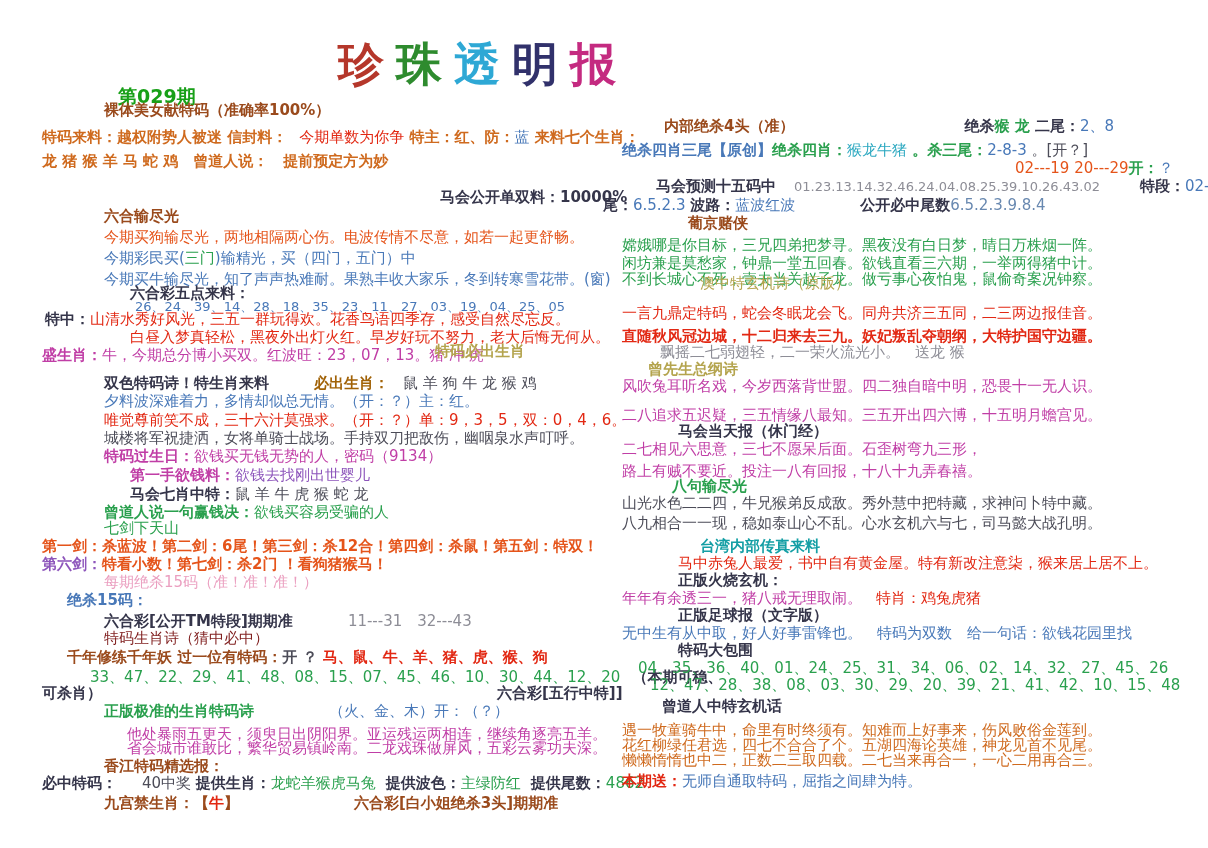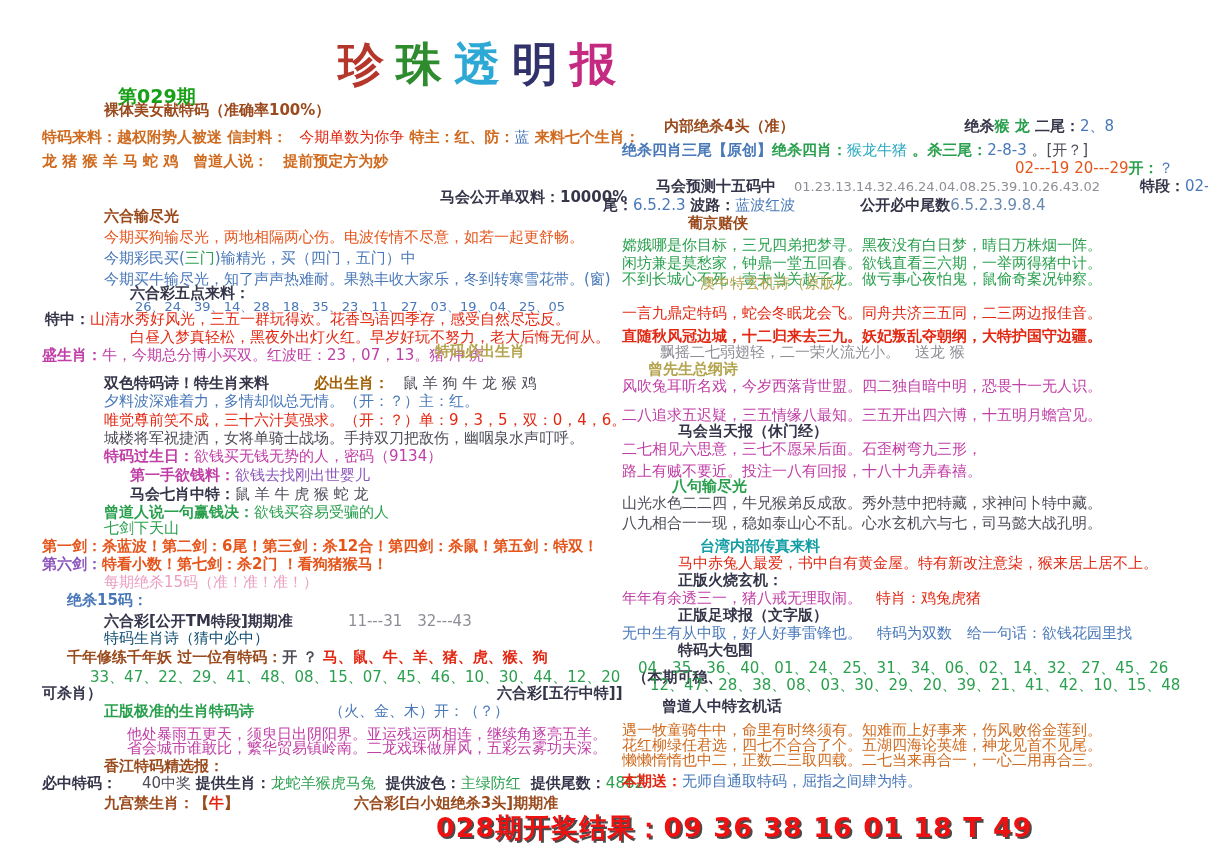--- a/index.html
+++ b/index.html
@@ -40,21 +40,21 @@
       <div class="line" style="left: 104px; top: 447px;"><span style="color: rgb(192, 62, 166); font-weight: bold;">特码过生日：</span><span style="color: rgb(192, 62, 166);">欲钱买无钱无势的人，密码（9134）</span></div>
       <div class="line" style="left: 130px; top: 466px;"><span style="color: rgb(192, 62, 166); font-weight: bold;">第一手欲钱料：</span><span style="color: rgb(141, 85, 187);">欲钱去找刚出世婴儿</span></div>
       <div class="line" style="left: 130px; top: 485px;"><span style="color: rgb(53, 53, 74); font-weight: bold;">马会七肖中特：</span><span style="color: rgb(76, 76, 88);">鼠 羊 牛 虎 猴 蛇 龙</span></div>
       <div class="line" style="left: 104px; top: 503px;"><span style="color: rgb(42, 160, 78); font-weight: bold;">曾道人说一句赢钱决：</span><span style="color: rgb(42, 160, 78);">欲钱买容易受骗的人</span></div>
       <div class="line" style="left: 104px; top: 519px;"><span style="color: rgb(42, 160, 78);">七剑下天山</span></div>
       <div class="line" style="left: 42px; top: 537px;"><span style="color: rgb(229, 84, 26); font-weight: bold;">第一剑：杀蓝波！第二剑：6尾！第三剑：杀12合！第四剑：杀鼠！第五剑：特双！</span></div>
       <div class="line" style="left: 42px; top: 555px;"><span style="color: rgb(141, 85, 187); font-weight: bold;">第六剑：</span><span style="color: rgb(229, 84, 26); font-weight: bold;">特看小数！第七剑：杀2门 ！看狗猪猴马！</span></div>
       <div class="line" style="left: 104px; top: 573px;"><span style="color: rgb(235, 159, 192);">每期绝杀15码（准！准！准！）</span></div>
       <div class="line" style="left: 67px; top: 591px;"><span style="color: rgb(72, 120, 184); font-weight: bold;">绝杀15码：</span></div>
       <div class="line" style="left: 104px; top: 612px;"><span style="color: rgb(53, 53, 74); font-weight: bold;">六合彩[公开TM特段]期期准</span><span style="color: rgb(141, 141, 150); margin-left: 55px;">11---31　32---43</span></div>
-      <div class="line" style="left: 104px; top: 629px;"><span style="color: #0c4a6e;">特码生肖诗（猜中必中）</span></div>
+      <div class="line" style="left: 104px; top: 629px;"><span style="color: #7f1d1d;">特码生肖诗（猜中必中）</span></div>
       <div class="line" style="left: 67px; top: 648px;"><span style="color: rgb(154, 74, 28); font-weight: bold;">千年修练千年妖 过一位有特码：</span><span style="color: rgb(76, 76, 88); font-weight: bold;">开 ？ </span><span style="color: rgb(226, 40, 19); font-weight: bold;">马、鼠、牛、羊、猪、虎、猴、狗</span></div>
       <div class="line" style="left: 42px; top: 668px; margin-left: 48px;"><span style="color: rgb(42, 160, 78);">33、47、22、29、41、48、08、15、07、45、46、10、30、44、12、20</span><span style="color: rgb(53, 53, 74); font-weight: bold; margin-left: 12px;">（本期可稳、</span></div>
       <div class="line" style="left: 42px; top: 684px;"><span style="color: rgb(53, 53, 74); font-weight: bold;">可杀肖）</span><span style="color: rgb(53, 53, 74); font-weight: bold; margin-left: 395px;">六合彩[五行中特]]</span></div>
       <div class="line" style="left: 104px; top: 702px;"><span style="color: rgb(42, 160, 78); font-weight: bold;">正版极准的生肖特码诗</span><span style="color: rgb(72, 120, 184); margin-left: 75px;">（火、金、木）开：（？）</span></div>
       <div class="line" style="left: 127px; top: 725px;"><span style="color: rgb(192, 62, 166); text-align: right;">他处暴雨五更天，须臾日出阴阳界。亚运残运两相连，继续角逐亮五羊。</span></div>
       <div class="line" style="left: 127px; top: 739px;"><span style="color: rgb(192, 62, 166);">省会城市谁敢比，繁华贸易镇岭南。二龙戏珠做屏风，五彩云雾功夫深。</span></div>
       <div class="line" style="left: 104px; top: 757px;"><span style="color: rgb(154, 74, 28); font-weight: bold;">香江特码精选报：</span></div>
       <div class="line" style="left: 42px; top: 774px;"><span style="color: rgb(53, 53, 74); font-weight: bold;">必中特码：</span><span style="color: rgb(76, 76, 88); margin-left: 25px;">40中奖 </span><span style="color: rgb(53, 53, 74); font-weight: bold;">提供生肖：</span><span style="color: rgb(42, 160, 78);">龙蛇羊猴虎马兔</span><span style="color: rgb(53, 53, 74); font-weight: bold; margin-left: 10px;">提供波色：</span><span style="color: rgb(42, 160, 78);">主绿防红</span><span style="color: rgb(53, 53, 74); font-weight: bold; margin-left: 10px;">提供尾数：</span><span style="color: rgb(42, 160, 78);">4862</span></div>
       <div class="line" style="left: 104px; top: 794px;"><span style="color: rgb(154, 74, 28); font-weight: bold;">九宫禁生肖：【</span><span style="color: rgb(226, 40, 19); font-weight: bold;">牛</span><span style="color: rgb(154, 74, 28); font-weight: bold;">】</span><span style="color: rgb(154, 74, 28); font-weight: bold; margin-left: 115px;">六合彩[白小姐绝杀3头]期期准</span></div>
     </div>
@@ -89,16 +89,13 @@
       <div class="line" style="left: 622px; top: 624px;"><span style="color: rgb(72, 120, 184);">无中生有从中取，好人好事雷锋也。　特码为双数　给一句话：欲钱花园里找</span></div>
       <div class="line" style="left: 678px; top: 641px;"><span style="color: rgb(53, 53, 74); font-weight: bold;">特码大包围</span></div>
       <div class="line" style="left: 638px; top: 659px;"><span style="color: rgb(42, 160, 78);">04、35、36、40、01、24、25、31、34、06、02、14、32、27、45、26</span></div>
       <div class="line" style="left: 650px; top: 676px;"><span style="color: rgb(42, 160, 78);">12、47、28、38、08、03、30、29、20、39、21、41、42、10、15、48</span></div>
       <div class="line" style="left: 662px; top: 697px;"><span style="color: rgb(53, 53, 74); font-weight: bold;">曾道人中特玄机话</span></div>
       <div class="line" style="left: 622px; top: 721px;"><span style="color: rgb(207, 106, 30);">遇一牧童骑牛中，命里有时终须有。知难而上好事来，伤风败俗金莲到。</span></div>
       <div class="line" style="left: 622px; top: 736px;"><span style="color: rgb(207, 106, 30);">花红柳绿任君选，四七不合合了个。五湖四海论英雄，神龙见首不见尾。</span></div>
       <div class="line" style="left: 622px; top: 751px;"><span style="color: rgb(207, 106, 30);">懒懒惰惰也中二，正数二三取四载。二七当来再合一，一心二用再合三。</span></div>
       <div class="line" style="left: 622px; top: 772px;"><span style="color: rgb(226, 40, 19); font-weight: bold;">本期送：</span><span style="color: rgb(72, 120, 184);">无师自通取特码，屈指之间肆为特。</span></div>
     </div>
-  <div class="footer">
-    <span>028期开奖结果：</span><span>09 36 38 16 01 18 T 49</span>
-  </div>
 </div>
 
 </body></html>

